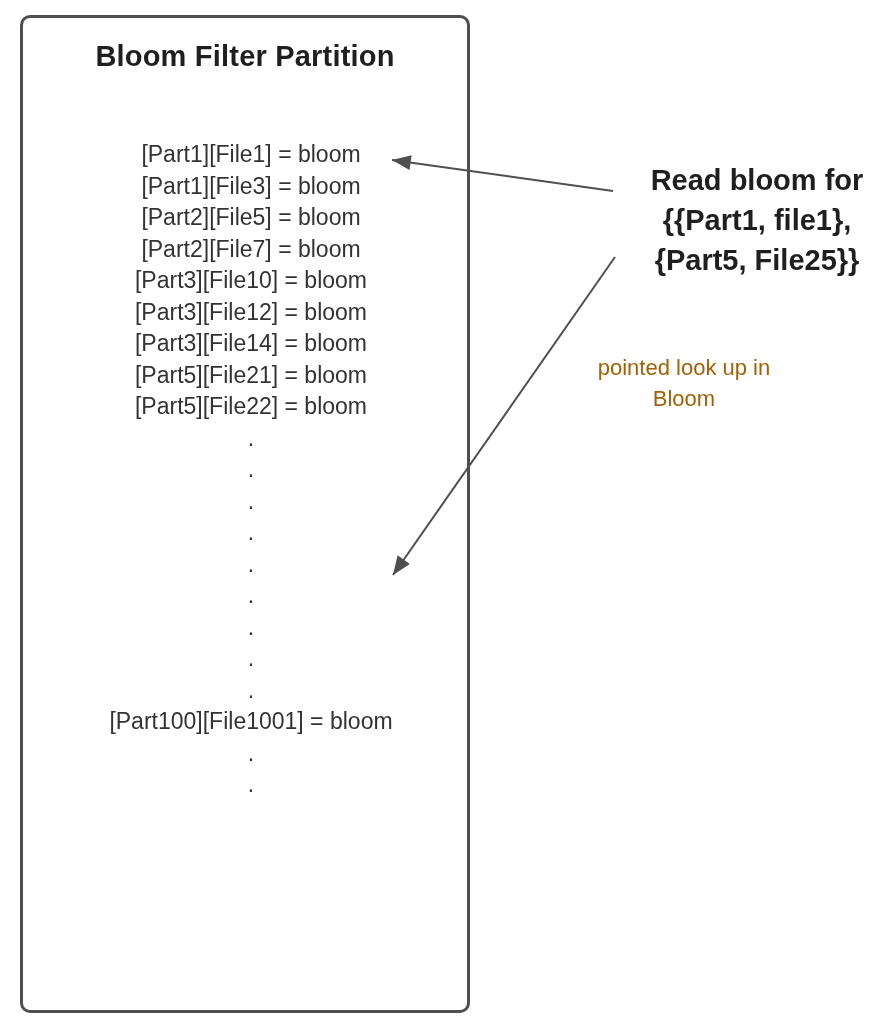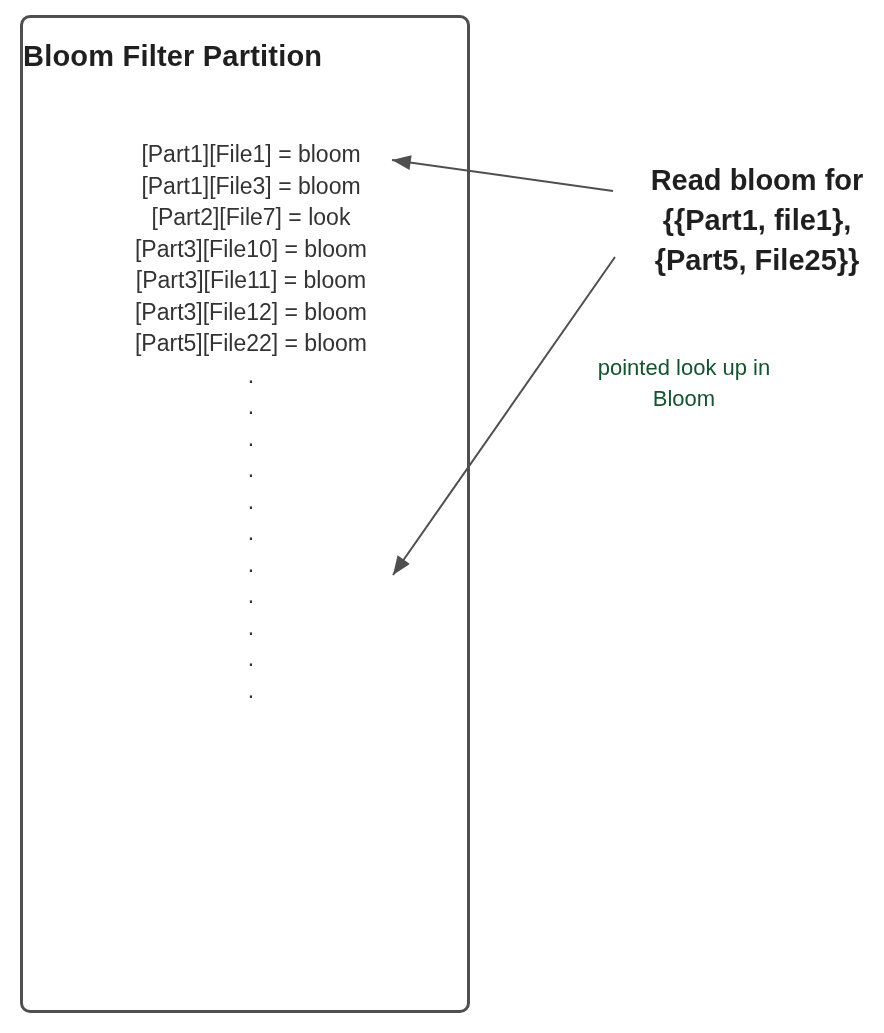--- a/index.html
+++ b/index.html
@@ -21,20 +21,21 @@
     box-sizing: border-box;
     border: 3px solid #4f4f4f;
     border-radius: 10px;
     background: #ffffff;
   }
   .box-title {
     position: absolute;
     left: 23px;
     top: 40px;
     width: 444px;
+    text-align: center;
     font-size: 29px;
     font-weight: bold;
     line-height: 32px;
     color: #1f1f1f;
     letter-spacing: 0.2px;
   }
   .rows {
     position: absolute;
     left: 23px;
     top: 139px;
@@ -69,50 +70,53 @@
     white-space: nowrap;
   }
   .annotation-regular {
     position: absolute;
     left: 559px;
     top: 352px;
     width: 250px;
     text-align: center;
     font-size: 22px;
     line-height: 31px;
-    color: #14532d;
+    color: #a16207;
     white-space: nowrap;
   }
 </style>
 </head>
 <body>
 
 <div class="canvas">
 
   <div class="partition-box"></div>
 
   <div class="box-title">Bloom Filter Partition</div>
 
   <div class="rows">
       <div class="row">[Part1][File1] = bloom</div>
       <div class="row">[Part1][File3] = bloom</div>
-      <div class="row">[Part2][File7] = look</div>
+      <div class="row">[Part2][File5] = bloom</div>
+      <div class="row">[Part2][File7] = bloom</div>
       <div class="row">[Part3][File10] = bloom</div>
-      <div class="row">[Part3][File11] = bloom</div>
       <div class="row">[Part3][File12] = bloom</div>
+      <div class="row">[Part3][File14] = bloom</div>
+      <div class="row">[Part5][File21] = bloom</div>
       <div class="row">[Part5][File22] = bloom</div>
       <div class="row">.</div>
       <div class="row">.</div>
       <div class="row">.</div>
       <div class="row">.</div>
       <div class="row">.</div>
       <div class="row">.</div>
       <div class="row">.</div>
       <div class="row">.</div>
       <div class="row">.</div>
+      <div class="row">[Part100][File1001] = bloom</div>
       <div class="row">.</div>
       <div class="row">.</div>
     </div>
 
   <svg class="arrow-layer" width="884" height="1033" viewBox="0 0 884 1033" xmlns="http://www.w3.org/2000/svg">
     <defs>
       <marker id="arrowhead" viewBox="0 0 10 8" refX="10" refY="4" markerWidth="21" markerHeight="15" orient="auto" markerUnits="userSpaceOnUse">
         <path d="M0,0 L10,4 L0,8 Z" fill="#4f4f4f"></path>
       </marker>
     </defs>

